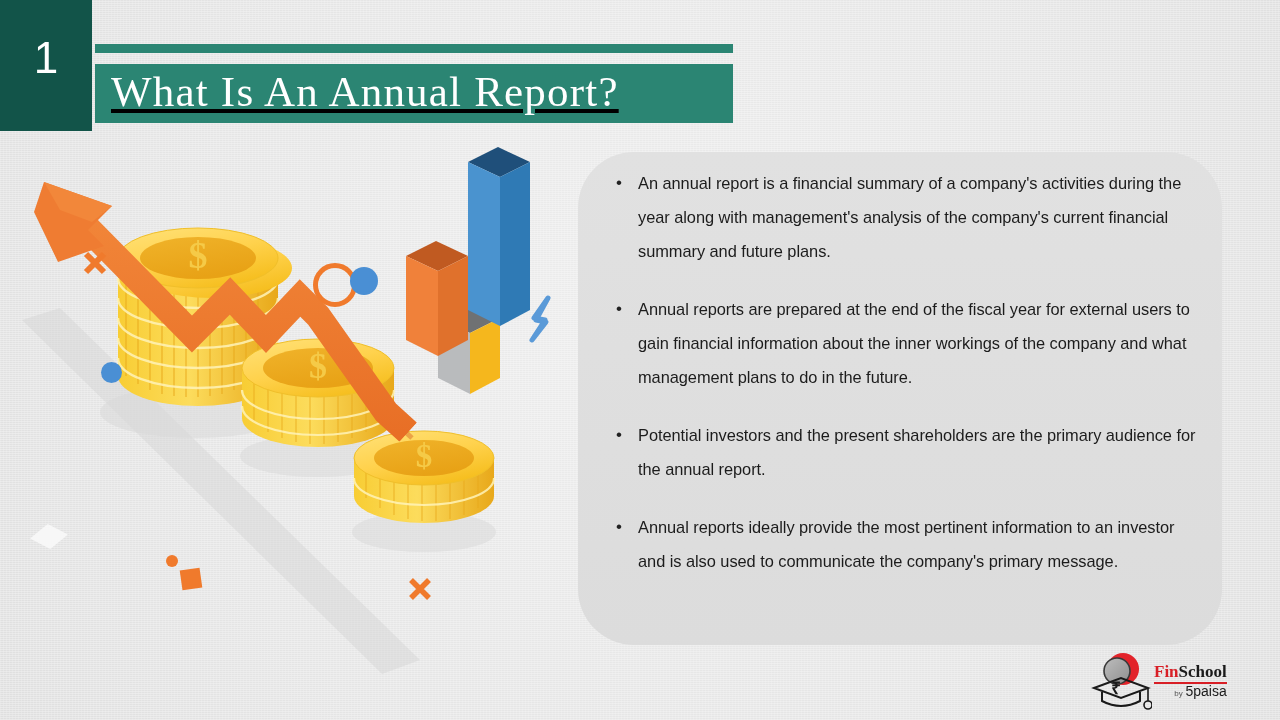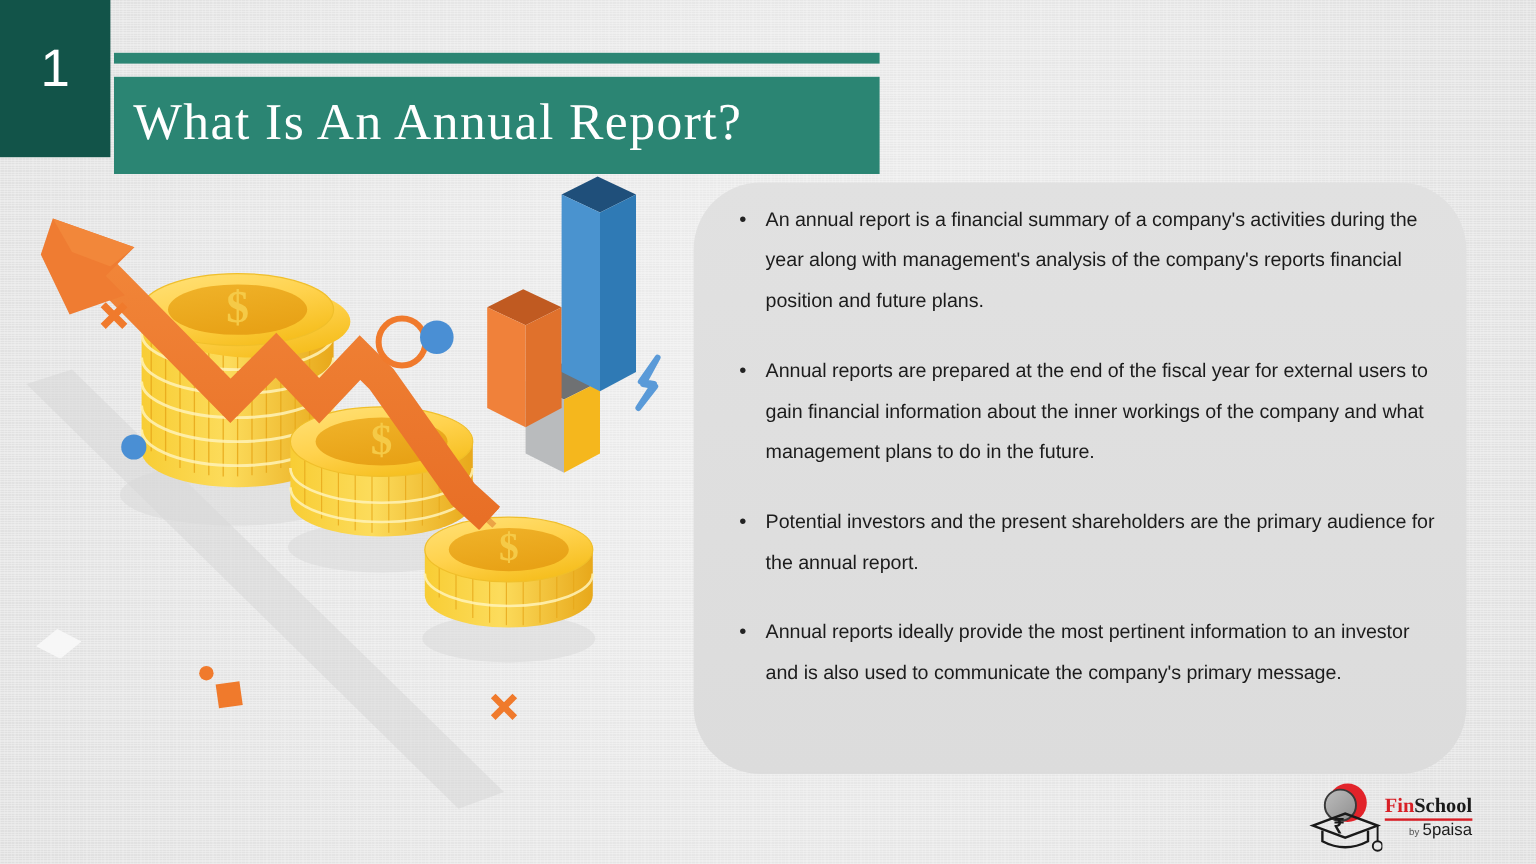--- a/index.html
+++ b/index.html
@@ -36,23 +36,23 @@
     color:#ffffff;font-size:44px;font-weight:400;
     font-family:"Liberation Sans", sans-serif;
     line-height:1;letter-spacing:0;
     transform:translateY(-8px);
   }
   .rule-top{
     position:absolute;left:95px;top:44px;width:638px;height:9px;
     background:#2b8573;z-index:4;
   }
   .title-bar{
-    position:absolute;left:95px;top:64px;width:638px;height:81px;
+    position:absolute;left:95px;top:64px;width:638px;height:59px;
     background:#2b8573;z-index:4;
-    display:flex;align-items:center;
+    display:flex;align-items:center;text-decoration:underline;
   }
   .title-bar .title{
     color:#ffffff;
     font-family:"Liberation Serif", serif;
     font-size:43px;font-weight:400;
     letter-spacing:1.2px;
     padding-left:16px;
     white-space:nowrap;
     transform:translateY(-2px);
   }
@@ -296,21 +296,21 @@
   </div>
   <div class="rule-top"></div>
   <div class="title-bar">
     <div class="title">What Is An Annual Report?</div>
   </div>
 
   <div class="content-panel">
     <div class="bullets" id="bullets">
         <div class="bullet">
           <div class="dot">•</div>
-          <div class="txt">An annual report is a financial summary of a company's activities during the year along with management's analysis of the company's reports financial position and future plans.</div>
+          <div class="txt">An annual report is a financial summary of a company's activities during the year along with management's analysis of the company's current financial summary and future plans.</div>
         </div>
         <div class="bullet">
           <div class="dot">•</div>
           <div class="txt">Annual reports are prepared at the end of the fiscal year for external users to gain financial information about the inner workings of the company and what management plans to do in the future.</div>
         </div>
         <div class="bullet">
           <div class="dot">•</div>
           <div class="txt">Potential investors and the present shareholders are the primary audience for the annual report.</div>
         </div>
         <div class="bullet">

